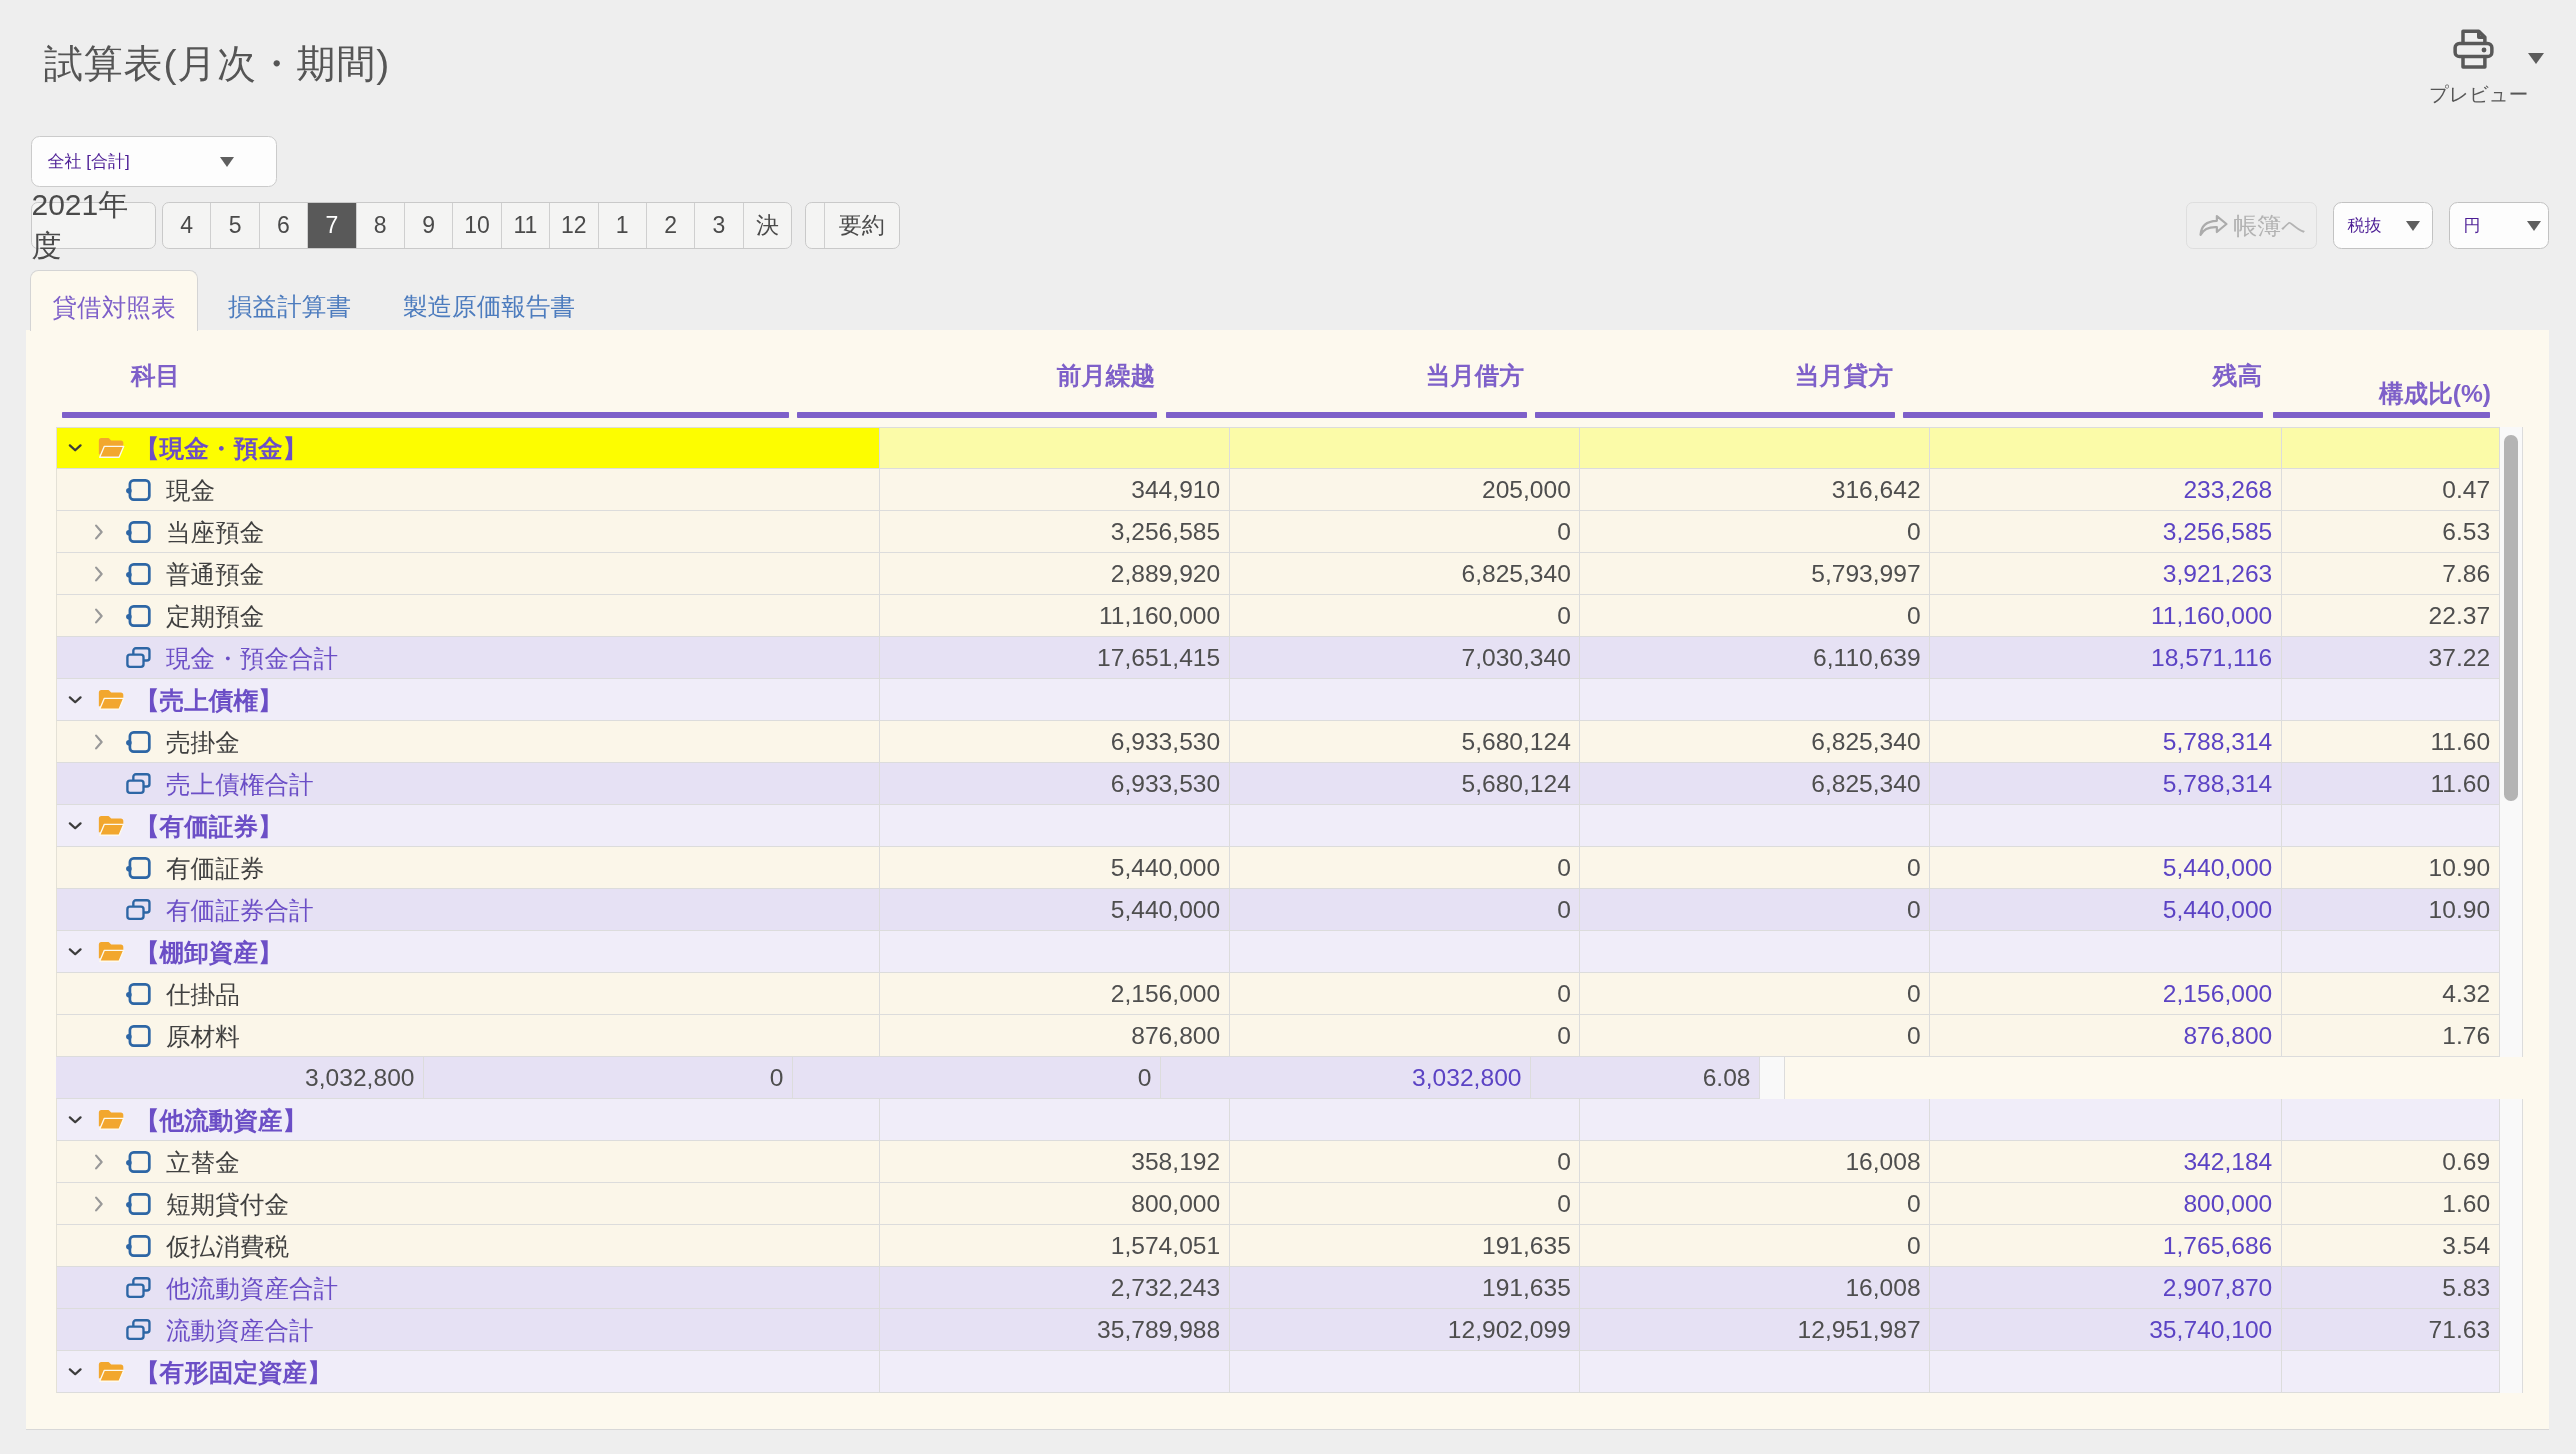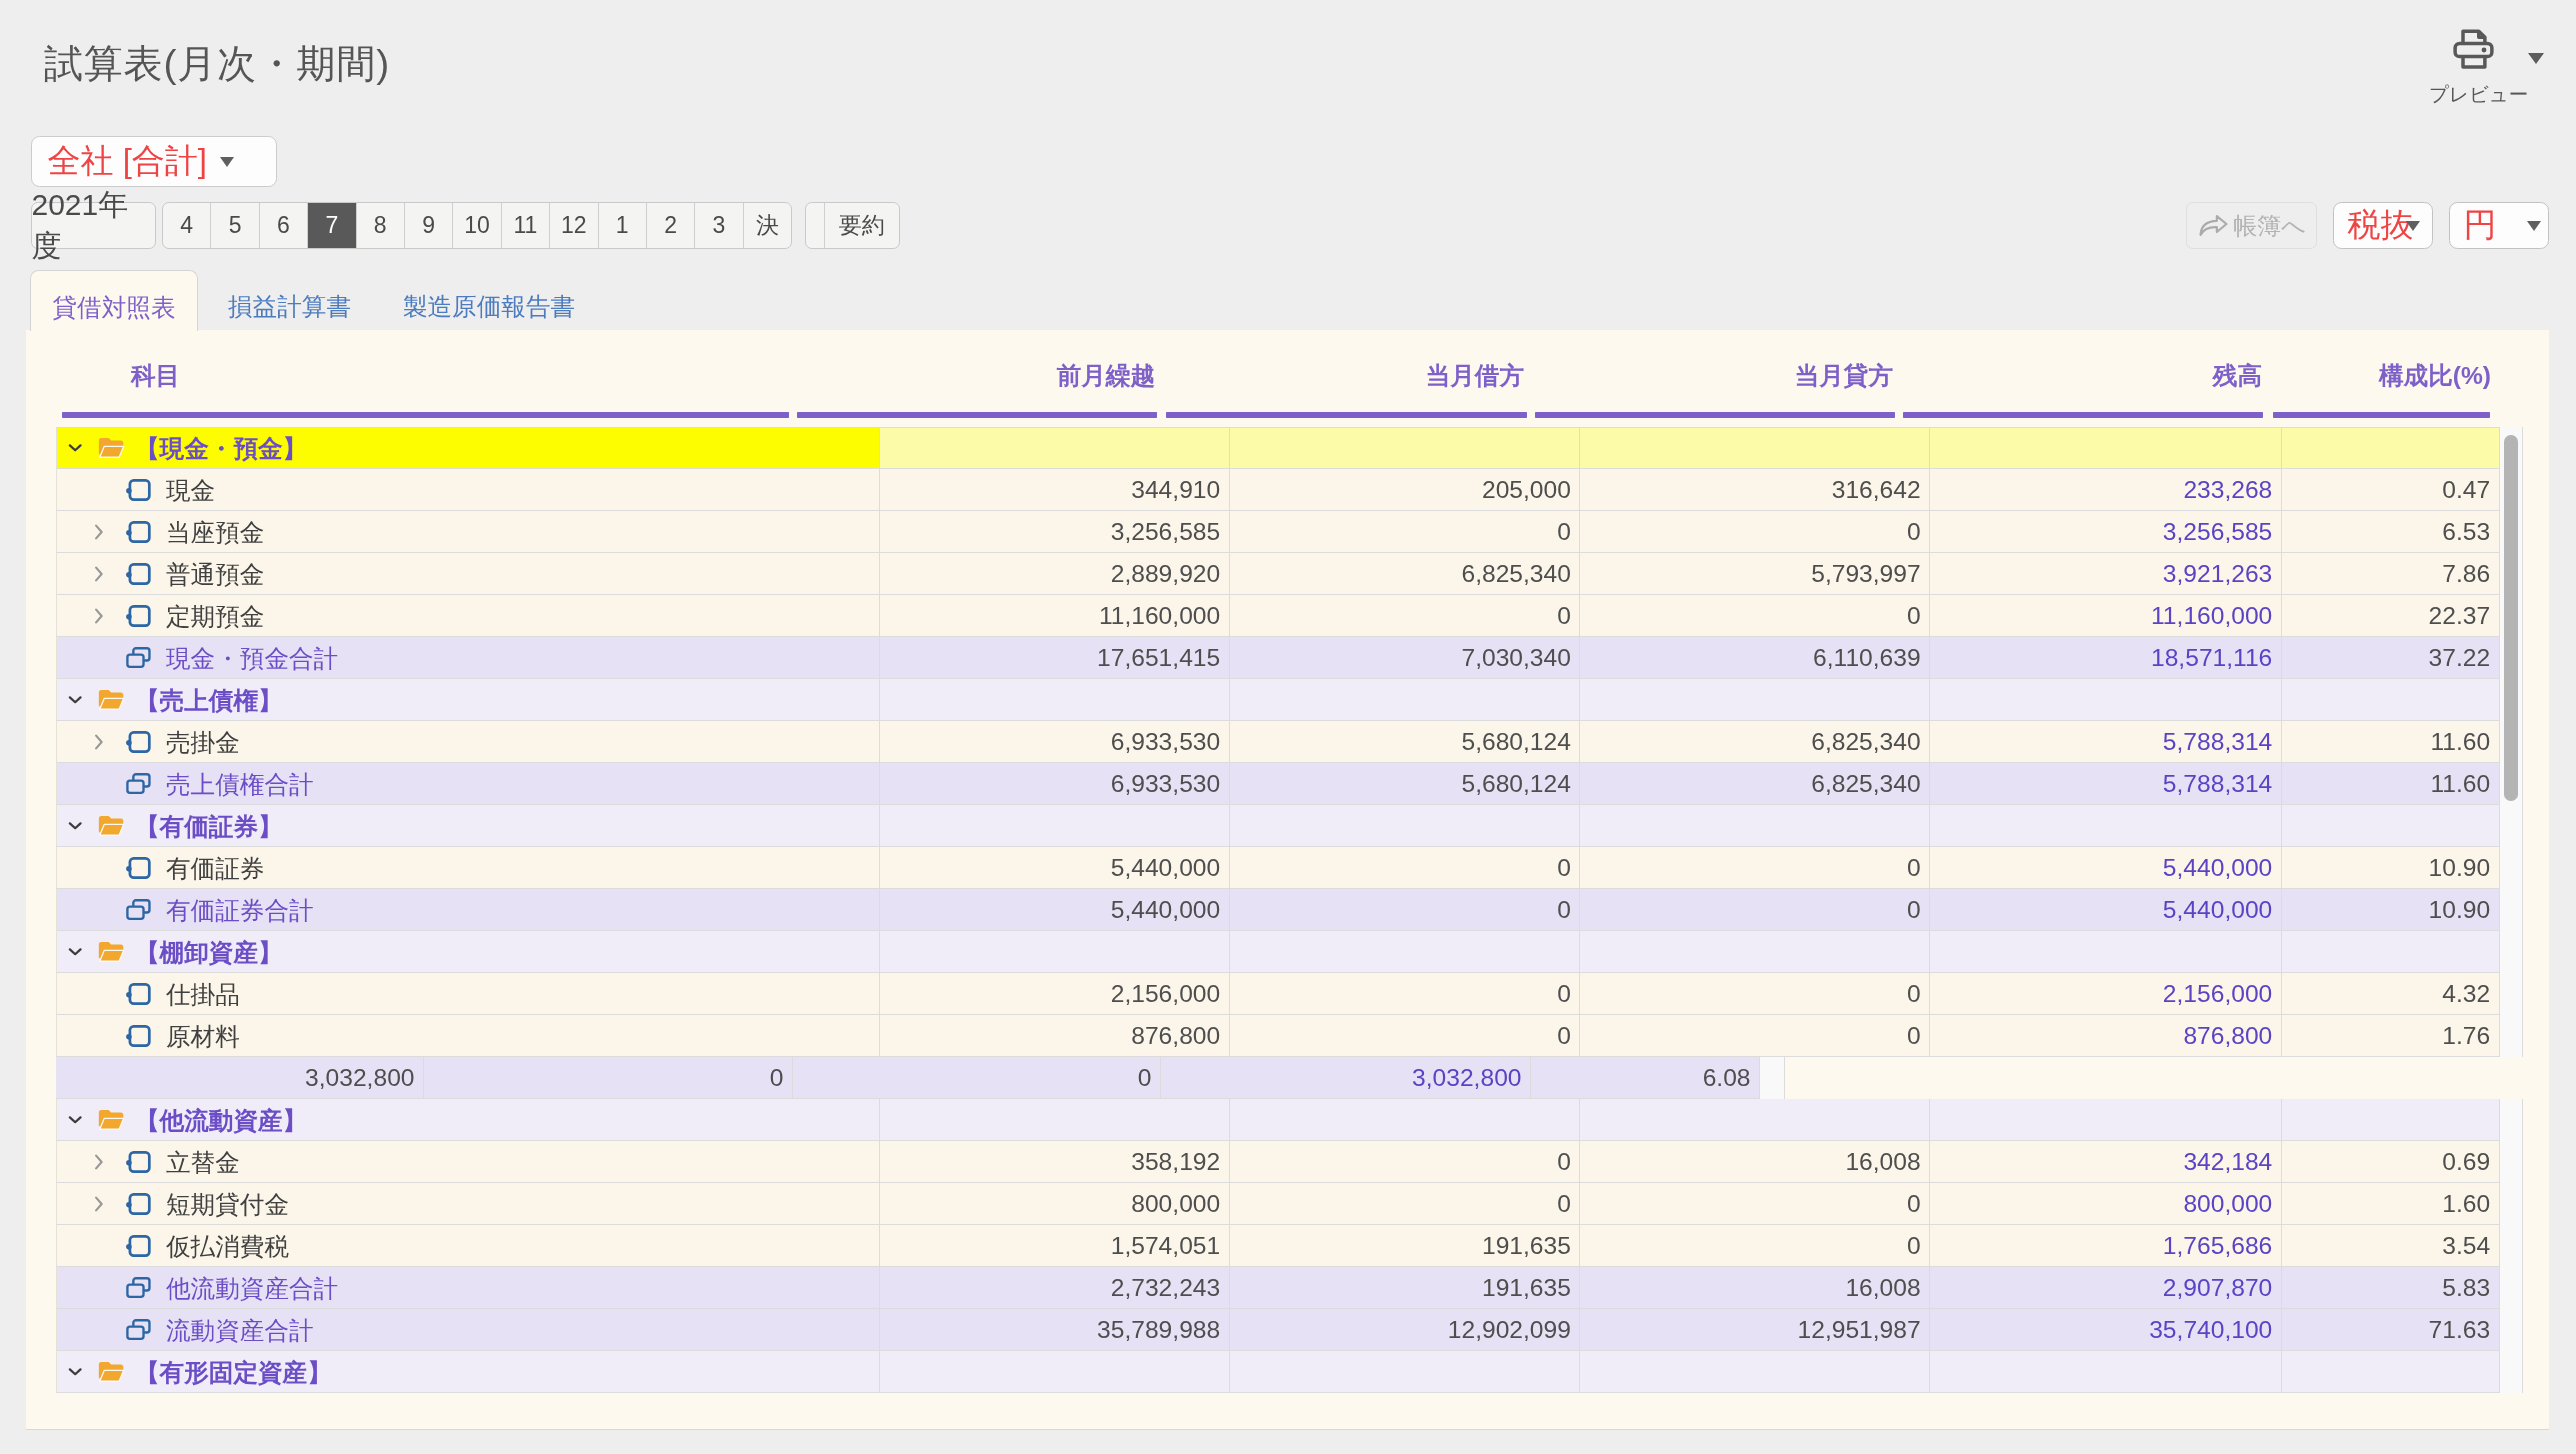--- a/index.html
+++ b/index.html
@@ -37,21 +37,21 @@
   .page-title { left:44px; top:37px; font-size:39px; color:#555555; letter-spacing:0.8px; }
 
   .print-group { left:2429px; top:25.4px; width:88px; height:86px; cursor:pointer; text-align:center; }
   .print-group svg { display:block; margin:0 auto; }
   .print-label { margin-top:6.8px; font-size:19.5px; color:#565656; white-space:nowrap; }
   .print-caret { left:2528px; top:53px; width:0; height:0;
     border-left:8.5px solid transparent; border-right:8.5px solid transparent; border-top:11px solid #5c5c5c; }
 
   .select-box {
     background:#fdfdfd; border:1.7px solid #cbcbcb; border-radius:8.5px;
-    display:flex; align-items:center; font-size:33px; color:#ef4444;
+    display:flex; align-items:center; font-size:17px; color:#4c1d95;
   }
   .select-box .caret {
     position:absolute; width:0; height:0;
     border-left:7.6px solid transparent; border-right:7.6px solid transparent; border-top:10.2px solid #5f5f5f;
   }
   .company-select { left:30.5px; top:136px; width:246px; height:51px; padding-left:16px; }
   .company-select .caret { right:42px; }
 
   .ctl { top:202px; height:47px; }
   .year-btn { left:30.5px; width:125px; background:#f4f4f3; border:1.7px solid var(--btn-border); border-radius:6.8px;
@@ -211,21 +211,21 @@
 <div class="abs tab tab-2">損益計算書</div>
 <div class="abs tab tab-3">製造原価報告書</div>
 
 <div class="abs panel"></div>
 
 <div class="abs th" style="left:131px;">科目</div>
 <div class="abs th th-right" style="left:793px; width:362px;">前月繰越</div>
 <div class="abs th th-right" style="left:1161px; width:363px;">当月借方</div>
 <div class="abs th th-right" style="left:1531px; width:362px;">当月貸方</div>
 <div class="abs th th-right" style="left:1899px; width:363px;">残高</div>
-<div class="abs th th-right" style="left:2269px; width:222px;">構成比(%)</div>
+<div class="abs th th-right" style="left:2269px; width:222px;margin-top:18px;">構成比(%)</div>
 
 <div class="abs useg" style="left:62px; width:727px;"></div>
 <div class="abs useg" style="left:797px; width:360px;"></div>
 <div class="abs useg" style="left:1166px; width:361px;"></div>
 <div class="abs useg" style="left:1535px; width:360px;"></div>
 <div class="abs useg" style="left:1903px; width:360px;"></div>
 <div class="abs useg" style="left:2273px; width:217px;"></div>
 
 <div class="abs tbody">
     <div class="trow category selected">

